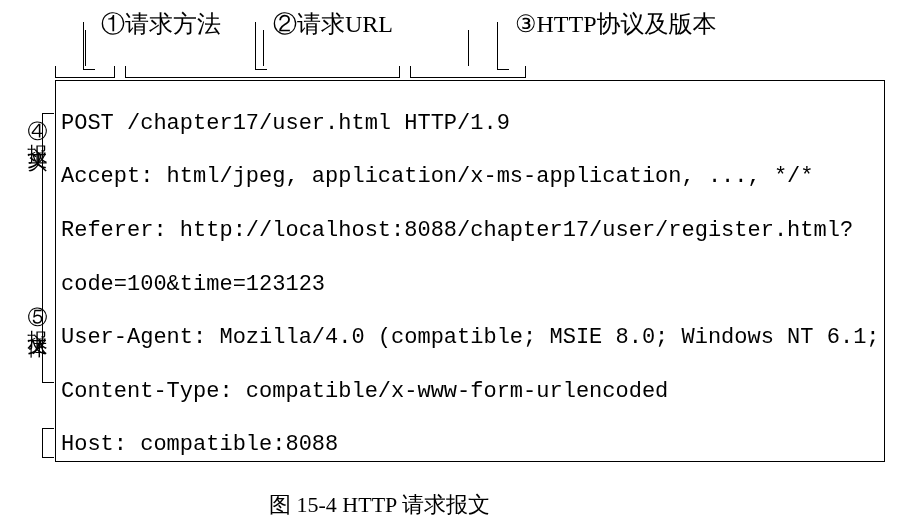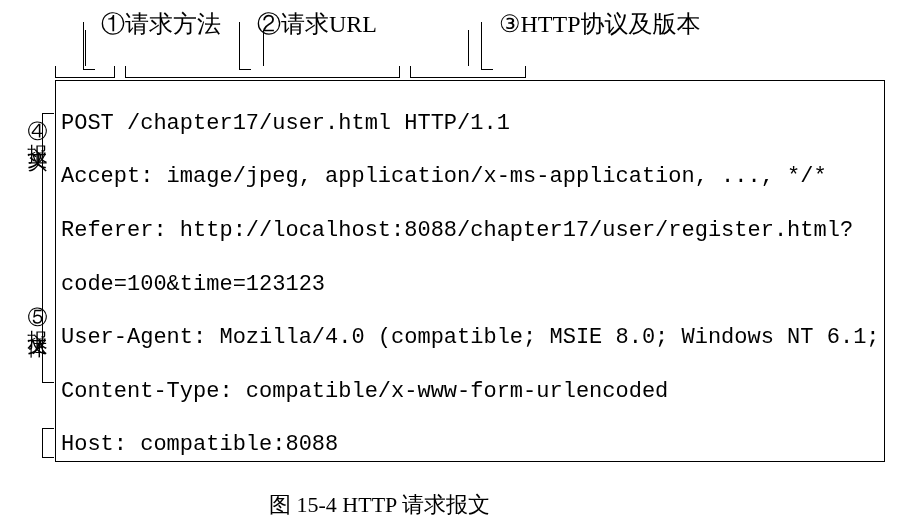--- a/index.html
+++ b/index.html
@@ -109,21 +109,21 @@
   }
 </style>
 </head>
 <body>
 
 <div class="top-labels">
   <div class="top-label" style="margin-left:28px;">
     <div class="bracket-down"></div>
     <span class="txt">①请求方法</span>
   </div>
-  <div class="top-label" style="margin-left:14px;">
+  <div class="top-label" style="margin-left:30px;">
     <div class="bracket-down"></div>
     <span class="txt">②请求URL</span>
   </div>
   <div class="top-label" style="margin-left:58px;padding-left:42px;">
     <div class="bracket-down"></div>
     <span class="txt">③HTTP协议及版本</span>
   </div>
 </div>
 
 <div id="vl-method" class="vline"></div>
@@ -134,22 +134,22 @@
 <div id="br-url" class="hbracket"></div>
 <div id="br-proto" class="hbracket"></div>
 
 <div id="side-header" class="side-label">④报文头</div>
 <div id="side-body" class="side-label">⑤报文体</div>
 
 <div id="sb-header" class="side-bracket"></div>
 <div id="sb-body" class="side-bracket"></div>
 
 <div class="main-box">
-<span>POST /chapter17/user.html HTTP/1.1</span>
-<span>Accept: image/jpeg, application/x-ms-application, ..., */*</span>
+<span>POST /chapter17/user.html HTTP/1.9</span>
+<span>Accept: html/jpeg, application/x-ms-application, ..., */*</span>
 <span>Referer: http://localhost:8088/chapter17/user/register.html?</span>
 <span>code=100&amp;time=123123</span>
 <span>User-Agent: Mozilla/4.0 (compatible; MSIE 8.0; Windows NT 6.1;</span>
 <span>Content-Type: compatible/x-www-form-urlencoded</span>
 <span>Host: compatible:8088</span>
 
 
 
 
 

